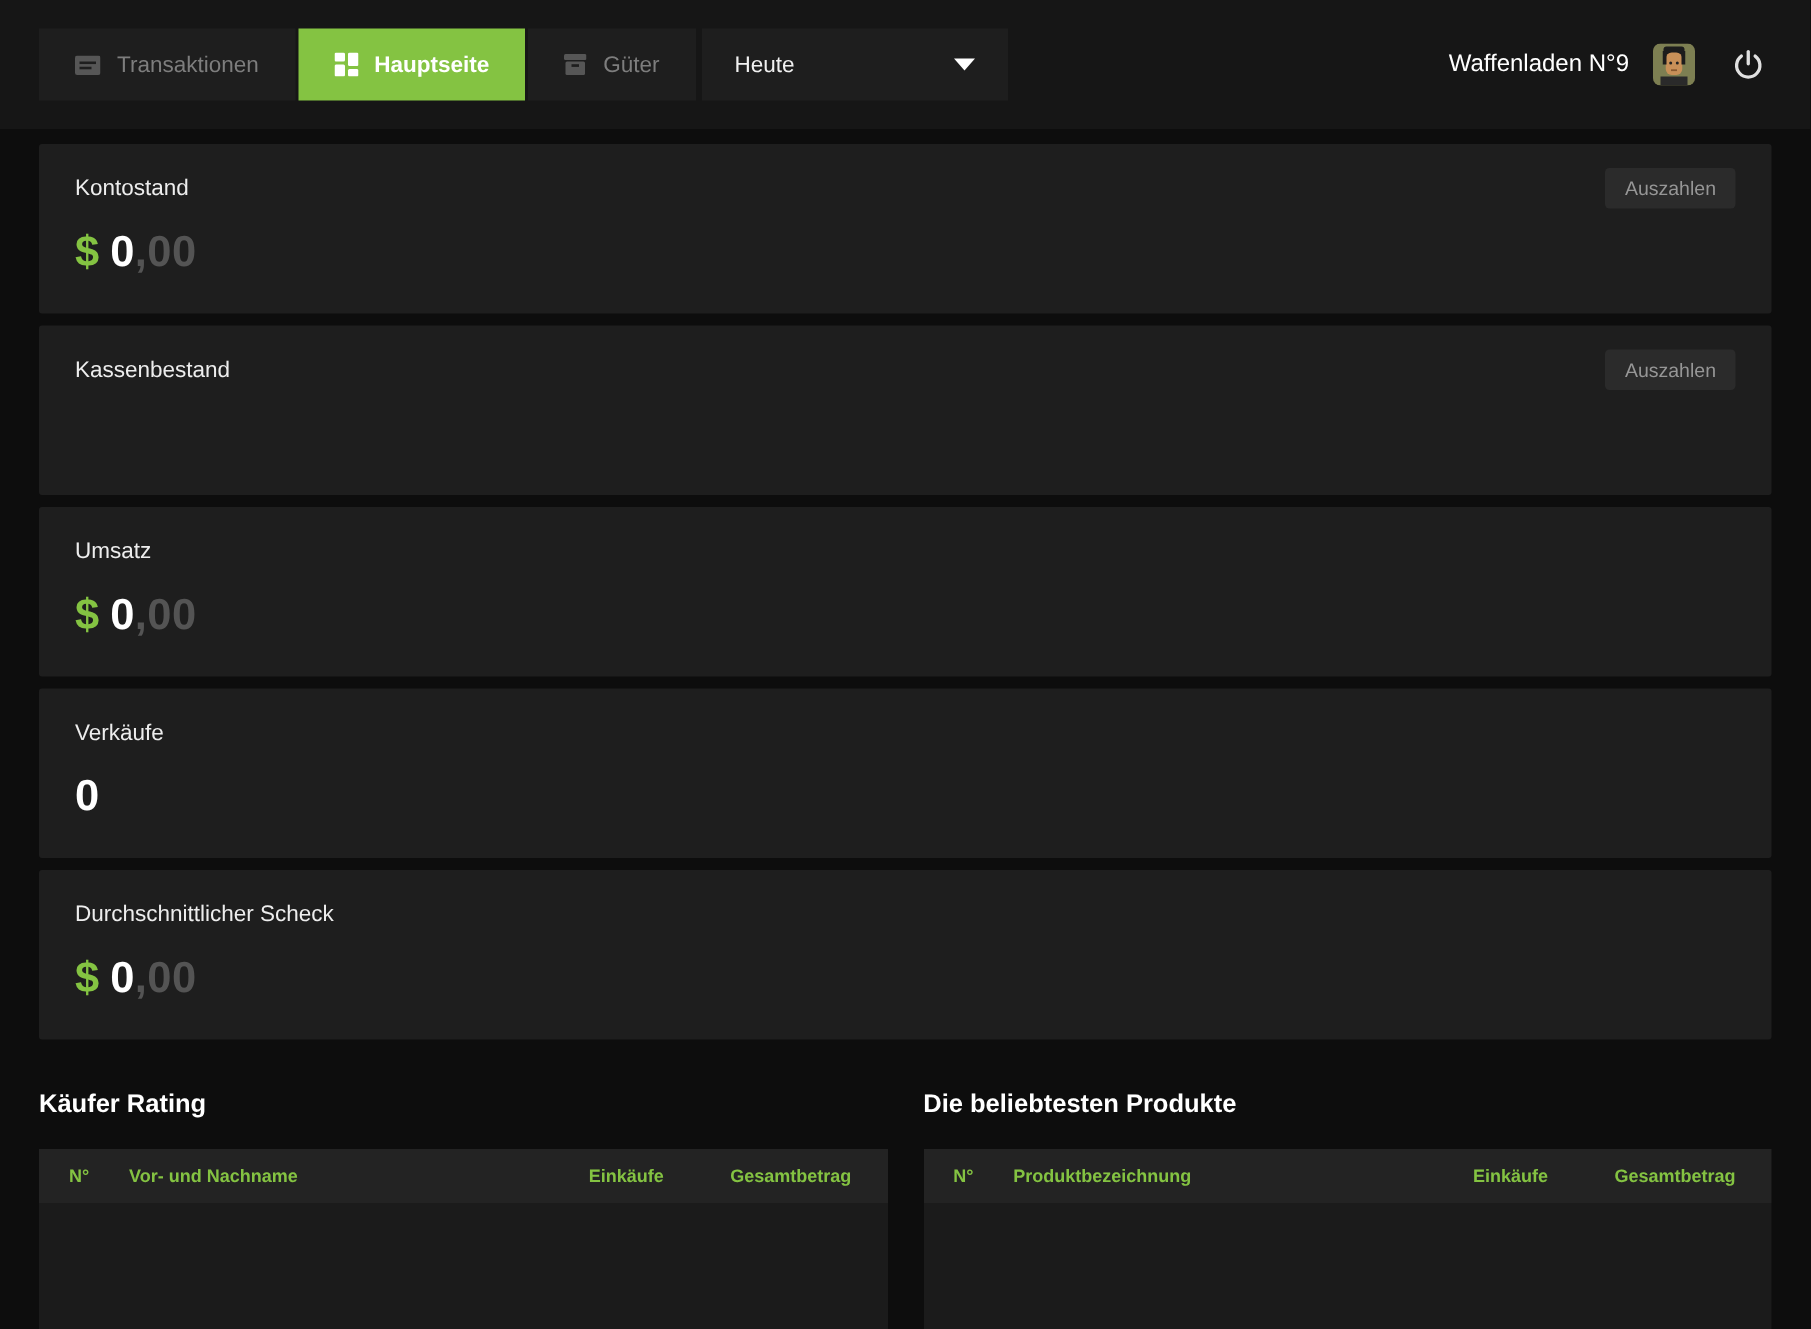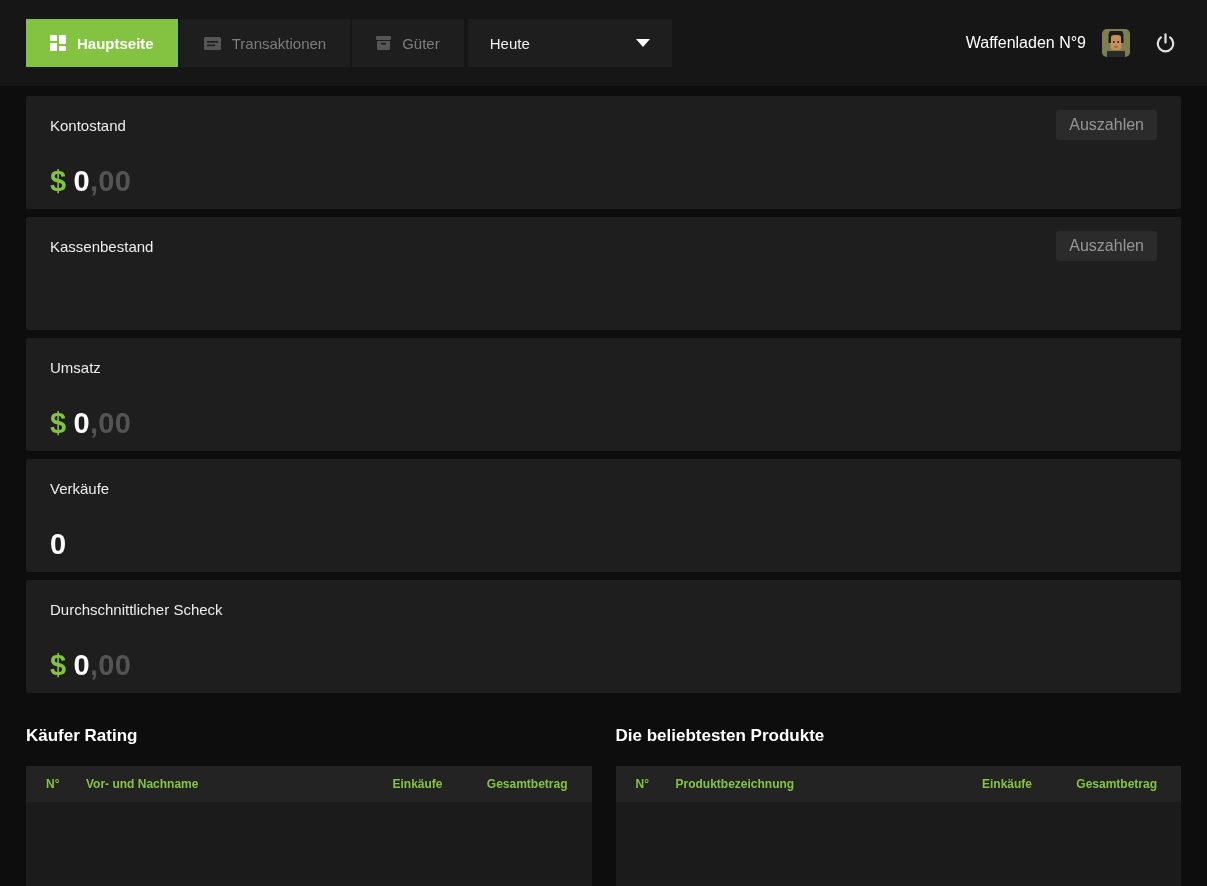--- a/index.html
+++ b/index.html
@@ -58,25 +58,25 @@
     background:#1e1e1e; height:113px;
     padding:16px 24px 0 24px; border-radius:2px;
   }
   .card-head {
     display:flex; justify-content:space-between; align-items:center;
     height:26px;
   }
   .card-title { font-size:15px; color:#ededed; }
   .btn-small {
     background:#2b2b2b; color:#969696; border:none; border-radius:3px;
-    font-size:16px; padding:6px 13px; cursor:pointer;
+    font-size:13px; padding:6px 13px; cursor:pointer;
     font-family:"Liberation Sans", sans-serif;
   }
   .card-value {
-    margin-top:27px; font-size:29px; font-weight:bold;
+    margin-top:14px; font-size:29px; font-weight:bold;
     letter-spacing:0.3px; color:#ffffff; line-height:32px;
     white-space:nowrap;
   }
   .card-value .cur { color:#84c342; margin-right:7px; }
   .card-value .dec { color:#545454; }
 
   
   .tables {
     padding:33px 26px 0 26px;
     display:grid; grid-template-columns:1fr 1fr; gap:24px;
@@ -92,42 +92,42 @@
   .th-name { flex:1; }
   .th-eink { width:90px;  text-align:right; }
   .th-ges  { width:125px; text-align:right; }
   .tbody { background:#1b1b1b; height:412px; }
 </style>
 </head>
 <body>
 
 <header class="topbar">
   <nav class="tabs">
+
+    <div class="tab">
+      <span class="icon">
+        <svg width="17" height="13" viewBox="0 0 17 13">
+          <rect width="17" height="13" rx="1.5" fill="#565656"></rect>
+          <rect x="3" y="4" width="11" height="1.7" fill="#1e1e1e"></rect>
+          <rect x="3" y="7.5" width="8" height="1.7" fill="#1e1e1e"></rect>
+        </svg>
+      </span>
+      <span>Transaktionen</span>
+    </div>
 
     <div class="tab active">
       <span class="icon">
         <svg width="16" height="16" viewBox="0 0 16 16" fill="#ffffff">
           <rect x="0" y="0" width="7" height="6" rx="1"></rect>
           <rect x="0" y="8" width="7" height="8" rx="1"></rect>
           <rect x="9" y="0" width="7" height="9" rx="1"></rect>
           <rect x="9" y="11" width="7" height="5" rx="1"></rect>
         </svg>
       </span>
       <span>Hauptseite</span>
-    </div>
-
-    <div class="tab">
-      <span class="icon">
-        <svg width="17" height="13" viewBox="0 0 17 13">
-          <rect width="17" height="13" rx="1.5" fill="#565656"></rect>
-          <rect x="3" y="4" width="11" height="1.7" fill="#1e1e1e"></rect>
-          <rect x="3" y="7.5" width="8" height="1.7" fill="#1e1e1e"></rect>
-        </svg>
-      </span>
-      <span>Transaktionen</span>
     </div>
 
     <div class="tab">
       <span class="icon">
         <svg width="15" height="14" viewBox="0 0 15 14">
           <rect width="15" height="4" rx="1" fill="#565656"></rect>
           <rect x="1" y="5" width="13" height="9" rx="1" fill="#565656"></rect>
           <rect x="5" y="6.8" width="5" height="1.8" fill="#1e1e1e"></rect>
         </svg>
       </span>

